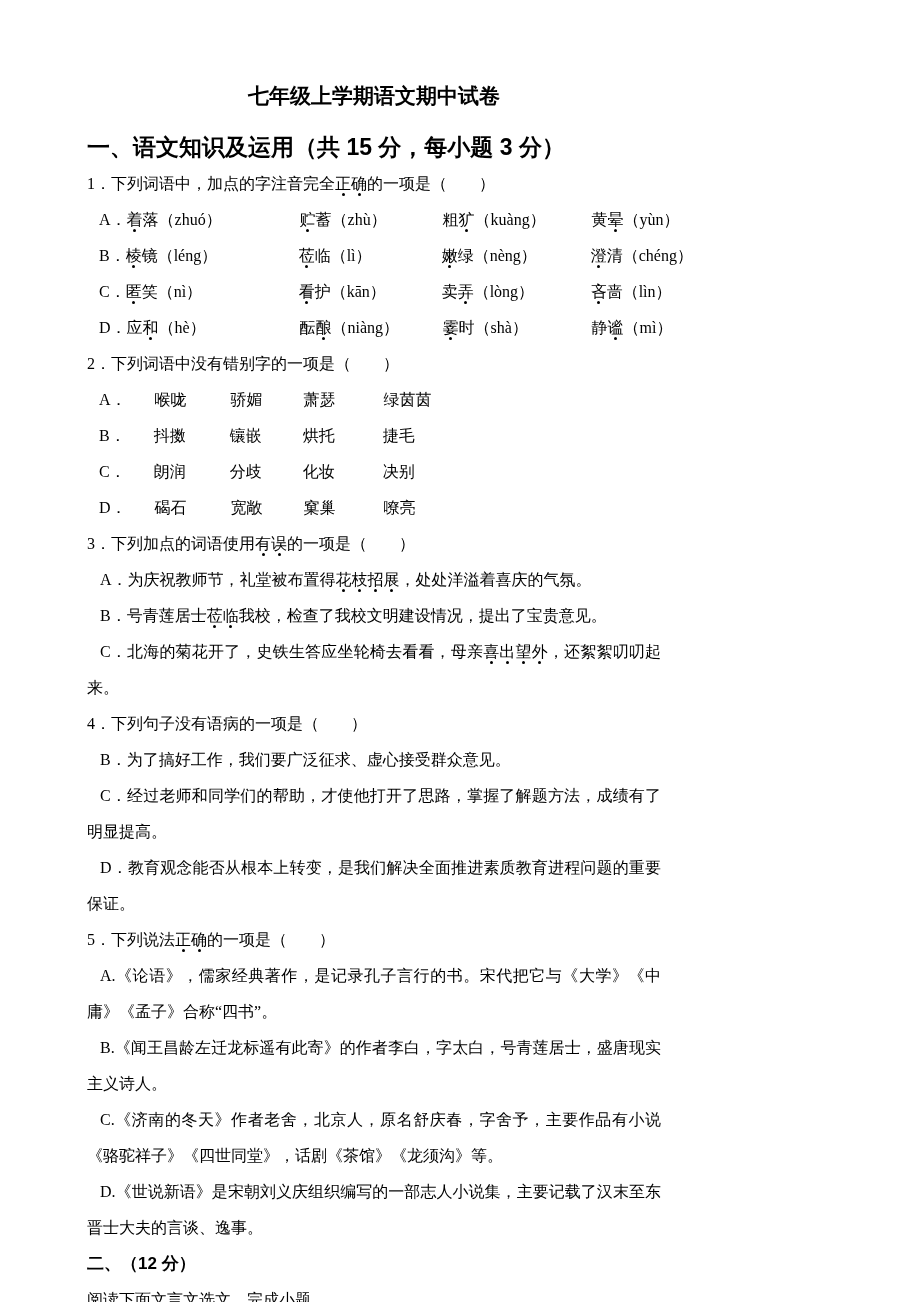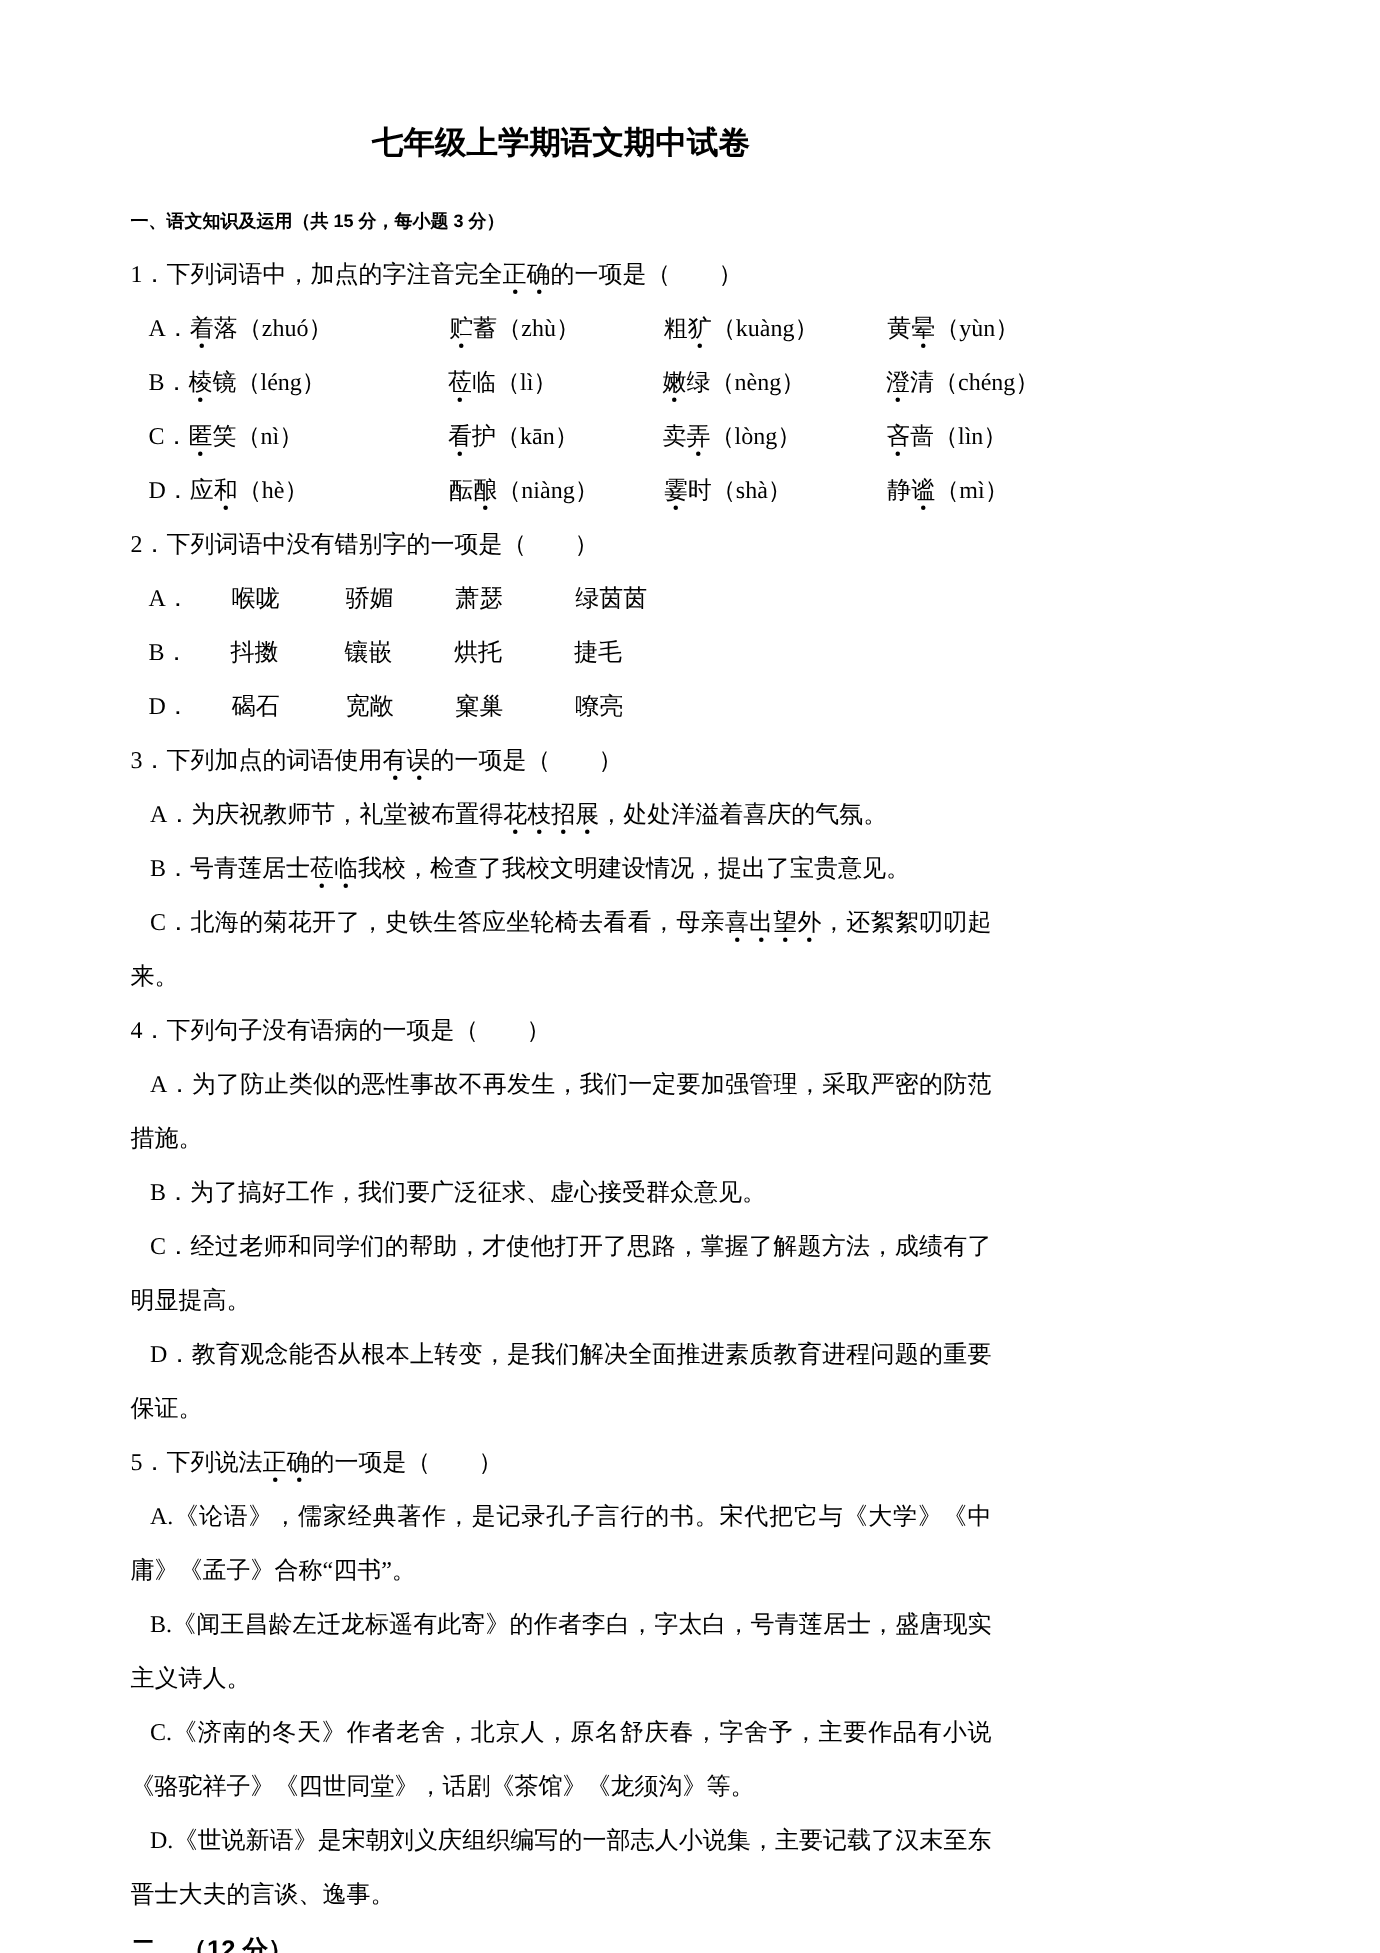--- a/index.html
+++ b/index.html
@@ -26,21 +26,21 @@
   .title {
     font-family: "Liberation Sans", "DejaVu Sans", sans-serif;
     font-size: 21px;
     font-weight: 700;
     text-align: center;
     line-height: 32px;
     margin: 0 0 22px 0;
   }
   .h-sec1 {
     font-family: "Liberation Sans", "DejaVu Sans", sans-serif;
-    font-size: 12px;
+    font-size: 23px;
     font-weight: 700;
     line-height: 26px;
     margin: 0 0 6px 0;
   }
   .h-sec2 {
     font-family: "Liberation Sans", "DejaVu Sans", sans-serif;
     font-size: 17px;
     font-weight: 700;
     line-height: 36px;
     margin: 0;
@@ -87,31 +87,31 @@
         <div class="stem"><span class="num">1．</span><span>下列词语中，加点的字注音完全</span><span class="emc">正</span><span class="emc">确</span><span>的一项是（　　）</span></div>
         <div class="row"><span class="lbl">A．</span><span class="pitem q1w0"><span class="word"><span class="emc">着</span><span>落</span></span><span class="pinyin">（zhuó）</span></span><span class="pitem q1w1"><span class="word"><span class="emc">贮</span><span>蓄</span></span><span class="pinyin">（zhù）</span></span><span class="pitem q1w2"><span class="word"><span>粗</span><span class="emc">犷</span></span><span class="pinyin">（kuàng）</span></span><span class="pitem q1w3"><span class="word"><span>黄</span><span class="emc">晕</span></span><span class="pinyin">（yùn）</span></span></div>
         <div class="row"><span class="lbl">B．</span><span class="pitem q1w0"><span class="word"><span class="emc">棱</span><span>镜</span></span><span class="pinyin">（léng）</span></span><span class="pitem q1w1"><span class="word"><span class="emc">莅</span><span>临</span></span><span class="pinyin">（lì）</span></span><span class="pitem q1w2"><span class="word"><span class="emc">嫩</span><span>绿</span></span><span class="pinyin">（nèng）</span></span><span class="pitem q1w3"><span class="word"><span class="emc">澄</span><span>清</span></span><span class="pinyin">（chéng）</span></span></div>
         <div class="row"><span class="lbl">C．</span><span class="pitem q1w0"><span class="word"><span class="emc">匿</span><span>笑</span></span><span class="pinyin">（nì）</span></span><span class="pitem q1w1"><span class="word"><span class="emc">看</span><span>护</span></span><span class="pinyin">（kān）</span></span><span class="pitem q1w2"><span class="word"><span>卖</span><span class="emc">弄</span></span><span class="pinyin">（lòng）</span></span><span class="pitem q1w3"><span class="word"><span class="emc">吝</span><span>啬</span></span><span class="pinyin">（lìn）</span></span></div>
         <div class="row"><span class="lbl">D．</span><span class="pitem q1w0"><span class="word"><span>应</span><span class="emc">和</span></span><span class="pinyin">（hè）</span></span><span class="pitem q1w1"><span class="word"><span>酝</span><span class="emc">酿</span></span><span class="pinyin">（niàng）</span></span><span class="pitem q1w2"><span class="word"><span class="emc">霎</span><span>时</span></span><span class="pinyin">（shà）</span></span><span class="pitem q1w3"><span class="word"><span>静</span><span class="emc">谧</span></span><span class="pinyin">（mì）</span></span></div>
       </div>
       <div class="qblock">
         <div class="stem"><span class="num">2．</span><span>下列词语中没有错别字的一项是（　　）</span></div>
         <div class="row"><span class="lbl">A．</span><span class="q2w q2w0">喉咙</span><span class="q2w q2w1">骄媚</span><span class="q2w q2w2">萧瑟</span><span class="q2w q2w3">绿茵茵</span></div>
         <div class="row"><span class="lbl">B．</span><span class="q2w q2w0">抖擞</span><span class="q2w q2w1">镶嵌</span><span class="q2w q2w2">烘托</span><span class="q2w q2w3">捷毛</span></div>
+        <div class="row"><span class="lbl">C．</span><span class="q2w q2w0">朗润</span><span class="q2w q2w1">分歧</span><span class="q2w q2w2">化妆</span><span class="q2w q2w3">决别</span></div>
         <div class="row"><span class="lbl">D．</span><span class="q2w q2w0">碣石</span><span class="q2w q2w1">宽敞</span><span class="q2w q2w2">窠巢</span><span class="q2w q2w3">嘹亮</span></div>
       </div>
       <div class="qblock">
         <div class="stem"><span class="num">3．</span><span>下列加点的词语使用</span><span class="emc">有</span><span class="emc">误</span><span>的一项是（　　）</span></div>
         <p class="opt"><span class="lbl">A．</span><span>为庆祝教师节，礼堂被布置得</span><span class="emc">花</span><span class="emc">枝</span><span class="emc">招</span><span class="emc">展</span><span>，处处洋溢着喜庆的气氛。</span></p>
         <p class="opt"><span class="lbl">B．</span><span>号青莲居士</span><span class="emc">莅</span><span class="emc">临</span><span>我校，检查了我校文明建设情况，提出了宝贵意见。</span></p>
         <p class="opt"><span class="lbl">C．</span><span>北海的菊花开了，史铁生答应坐轮椅去看看，母亲</span><span class="emc">喜</span><span class="emc">出</span><span class="emc">望</span><span class="emc">外</span><span>，还絮絮叨叨起来。</span></p>
       </div>
       <div class="qblock">
         <div class="stem"><span class="num">4．</span><span>下列句子没有语病的一项是（　　）</span></div>
-        <p class="opt"><span class="lbl">A．</span><span>为了防止类似的恶性事故不再发生，我们一定要加强管理，采取严密的防范措施。</span></p>
         <p class="opt"><span class="lbl">B．</span><span>为了搞好工作，我们要广泛征求、虚心接受群众意见。</span></p>
         <p class="opt"><span class="lbl">C．</span><span>经过老师和同学们的帮助，才使他打开了思路，掌握了解题方法，成绩有了明显提高。</span></p>
         <p class="opt"><span class="lbl">D．</span><span>教育观念能否从根本上转变，是我们解决全面推进素质教育进程问题的重要保证。</span></p>
       </div>
       <div class="qblock">
         <div class="stem"><span class="num">5．</span><span>下列说法</span><span class="emc">正</span><span class="emc">确</span><span>的一项是（　　）</span></div>
         <p class="opt"><span class="lbl">A.</span><span>《论语》，儒家经典著作，是记录孔子言行的书。宋代把它与《大学》《中庸》《孟子》合称“四书”。</span></p>
         <p class="opt"><span class="lbl">B.</span><span>《闻王昌龄左迁龙标遥有此寄》的作者李白，字太白，号青莲居士，盛唐现实主义诗人。</span></p>
         <p class="opt"><span class="lbl">C.</span><span>《济南的冬天》作者老舍，北京人，原名舒庆春，字舍予，主要作品有小说《骆驼祥子》《四世同堂》，话剧《茶馆》《龙须沟》等。</span></p>
         <p class="opt"><span class="lbl">D.</span><span>《世说新语》是宋朝刘义庆组织编写的一部志人小说集，主要记载了汉末至东晋士大夫的言谈、逸事。</span></p>

